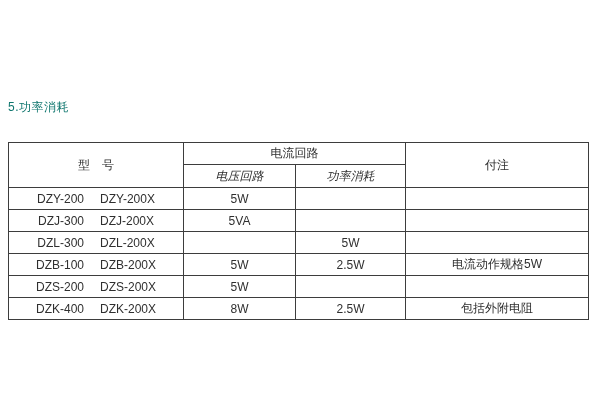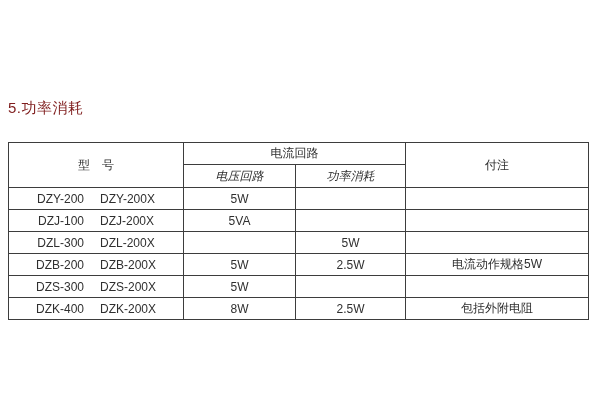--- a/index.html
+++ b/index.html
@@ -13,22 +13,22 @@
     height: 400px;
     background: #ffffff;
     font-family: "Liberation Sans", "DejaVu Sans", sans-serif;
     color: #2f2f2f;
     overflow: hidden;
   }
   .section-title {
     position: absolute;
     left: 8px;
     top: 99px;
-    font-size: 15px;
-    color: #7f1d1d;
+    font-size: 12px;
+    color: #0f766e;
     letter-spacing: 0.5px;
   }
   table.spec {
     position: absolute;
     left: 8px;
     top: 142px;
     border-collapse: collapse;
     table-layout: fixed;
     width: 580px;
   }
@@ -86,21 +86,21 @@
         </div>
       </td>
       <td>5W</td>
       <td></td>
       <td></td>
     </tr>
 
     <tr class="drow">
       <td>
         <div class="model-pair">
-          <span>DZJ-100</span>
+          <span>DZJ-300</span>
           <span>DZJ-200X</span>
         </div>
       </td>
       <td>5VA</td>
       <td></td>
       <td></td>
     </tr>
 
     <tr class="drow">
       <td>
@@ -110,33 +110,33 @@
         </div>
       </td>
       <td></td>
       <td>5W</td>
       <td></td>
     </tr>
 
     <tr class="drow">
       <td>
         <div class="model-pair">
-          <span>DZB-200</span>
+          <span>DZB-100</span>
           <span>DZB-200X</span>
         </div>
       </td>
       <td>5W</td>
       <td>2.5W</td>
       <td>电流动作规格5W</td>
     </tr>
 
     <tr class="drow">
       <td>
         <div class="model-pair">
-          <span>DZS-300</span>
+          <span>DZS-200</span>
           <span>DZS-200X</span>
         </div>
       </td>
       <td>5W</td>
       <td></td>
       <td></td>
     </tr>
 
     <tr class="drow">
       <td>

